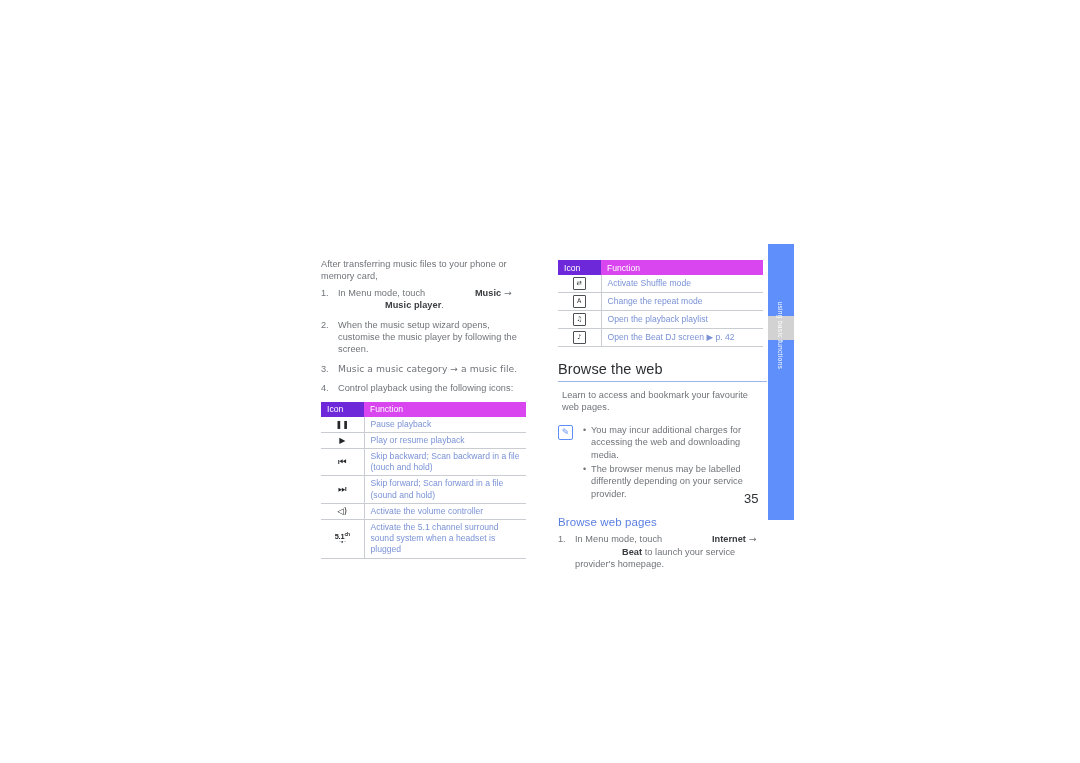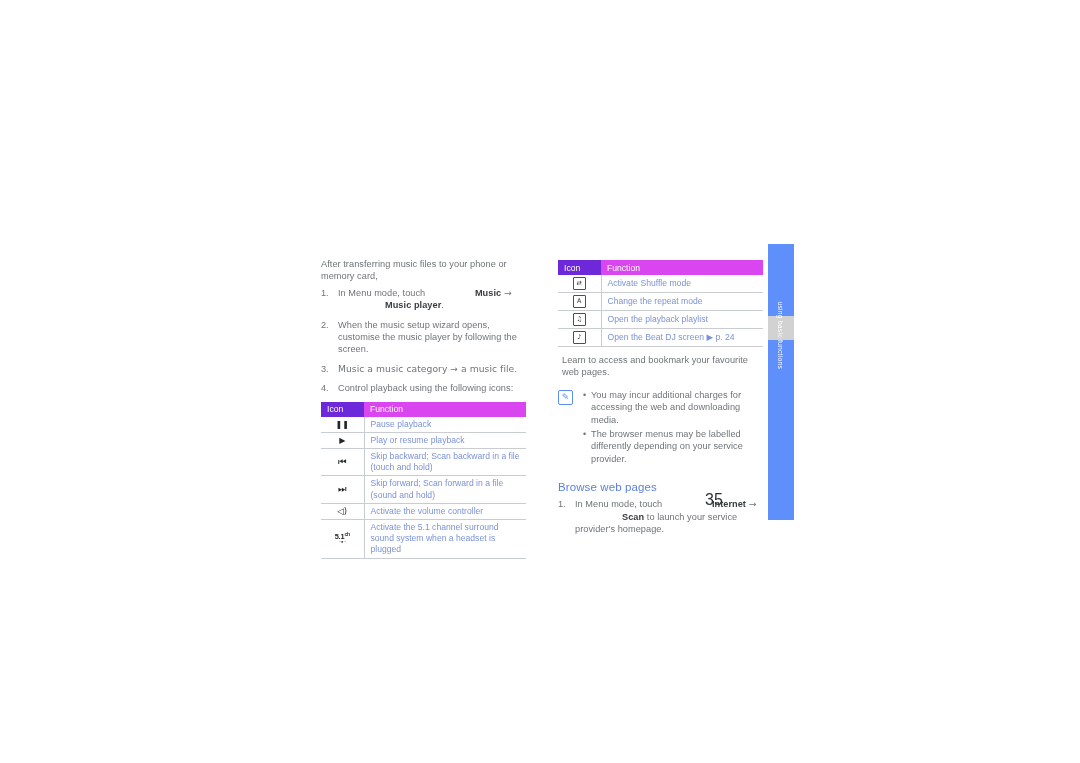--- a/index.html
+++ b/index.html
@@ -186,23 +186,23 @@
   .note-bullet {
     flex: 0 0 8px;
     font-size: 9px;
     line-height: 12.4px;
     color: #6f7378;
   }
 
   
   .page-num {
     position: absolute;
-    left: 705px;
+    left: 744px;
     top: 491px;
-    font-size: 16px;
+    font-size: 13px;
     color: #2e3134;
   }
 
   
   #side-tab {
     position: absolute;
     left: 768px;
     top: 244px;
     width: 26px;
     height: 276px;
@@ -311,25 +311,26 @@
           <tr>
             <td class="cell-icon"><span class="glyph-box">A</span></td>
             <td>Change the repeat mode</td>
           </tr>
           <tr>
             <td class="cell-icon"><span class="glyph-box">♫</span></td>
             <td>Open the playback playlist</td>
           </tr>
           <tr>
             <td class="cell-icon"><span class="glyph-box">♪</span></td>
-            <td>Open the Beat DJ screen ▶ p. 24</td>
+            <td>Open the Beat DJ screen ▶ p. 42</td>
           </tr>
         </tbody>
     </table>
 
+    <h2 class="h2">Browse the web</h2>
 
     <p class="lead">Learn to access and bookmark your favourite web pages.</p>
 
     <div class="note">
       <div class="note-icon">
         <span class="note-sq">
           <span>✎</span>
         </span>
       </div>
       <ul class="note-list" id="note-items">
@@ -342,21 +343,21 @@
             <span class="note-text">The browser menus may be labelled differently depending on your service provider.</span>
           </li>
         </ul>
     </div>
 
     <h3 class="h3">Browse web pages</h3>
 
     <ul class="steps" id="right-steps">
         <li class="step">
           <span class="step-num">1.</span>
-          <span class="step-text"><span>In Menu mode, touch </span><b>Internet</b><span class="arrow"> → </span><b>Scan</b><span> to launch your service provider's homepage.</span></span>
+          <span class="step-text"><span>In Menu mode, touch </span><b>Internet</b><span class="arrow"> → </span><b>Beat</b><span> to launch your service provider's homepage.</span></span>
         </li>
       </ul>
   </div>
 
   <div class="page-num">35</div>
 
   <div id="side-tab">
     <div id="side-tab-marker"></div>
     <div id="side-tab-label">using basic functions</div>
   </div>

